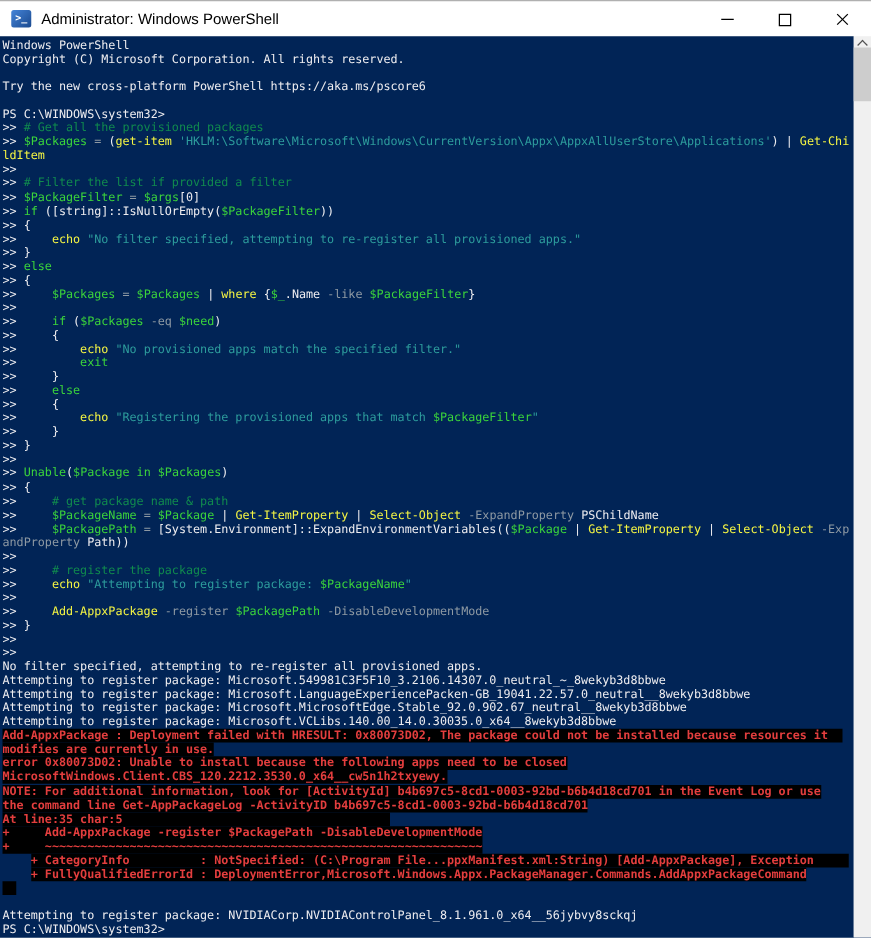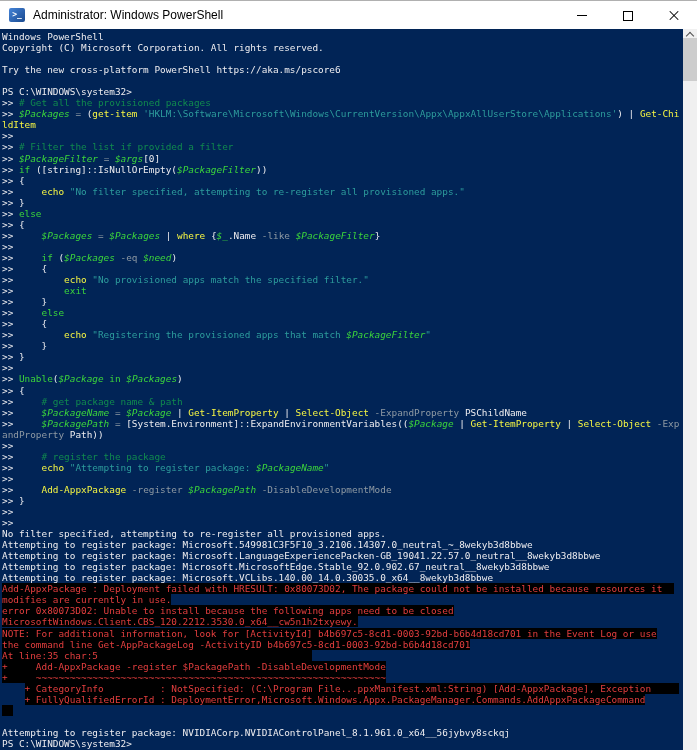--- a/index.html
+++ b/index.html
@@ -38,26 +38,26 @@
     position:absolute;top:29px;left:0;width:681px;height:721px;
     background:var(--background,#012456);
     overflow:hidden;padding:2px 0 0 2px;
     font-family:"DejaVu Sans Mono",monospace;
     font-size:9.4px;line-height:11.05px;
     cursor:text;
   }
   .row{height:11.05px;white-space:pre;}
   .tk-t,.tk-p{color:var(--foreground);}
   .tk-c{color:var(--command);}
-  .tk-v{color:var(--variable);font-style:italic;}
+  .tk-v{color:var(--variable);}
   .tk-k{color:var(--keyword);}
   .tk-s{color:var(--string);}
   .tk-m{color:var(--comment);}
   .tk-o{color:var(--operator);}
-  .tk-e{color:var(--error_fg);background:var(--error_bg);}
+  .tk-e{color:var(--error_fg);background:var(--error_bg);font-weight:bold;}
   
   .scrollbar{
     position:absolute;top:29px;right:0;width:14px;height:721px;background:#f0f0f0;
   }
   .scroll-up{width:14px;height:12px;display:flex;align-items:flex-end;justify-content:center;}
   .chev{width:5px;height:5px;border-left:1.5px solid #505050;border-top:1.5px solid #505050;
     transform:rotate(45deg);margin-bottom:2px;}
   .thumb{position:absolute;top:9px;left:0;width:14px;height:43px;background:#cdcdcd;}
 </style>
 </head>

